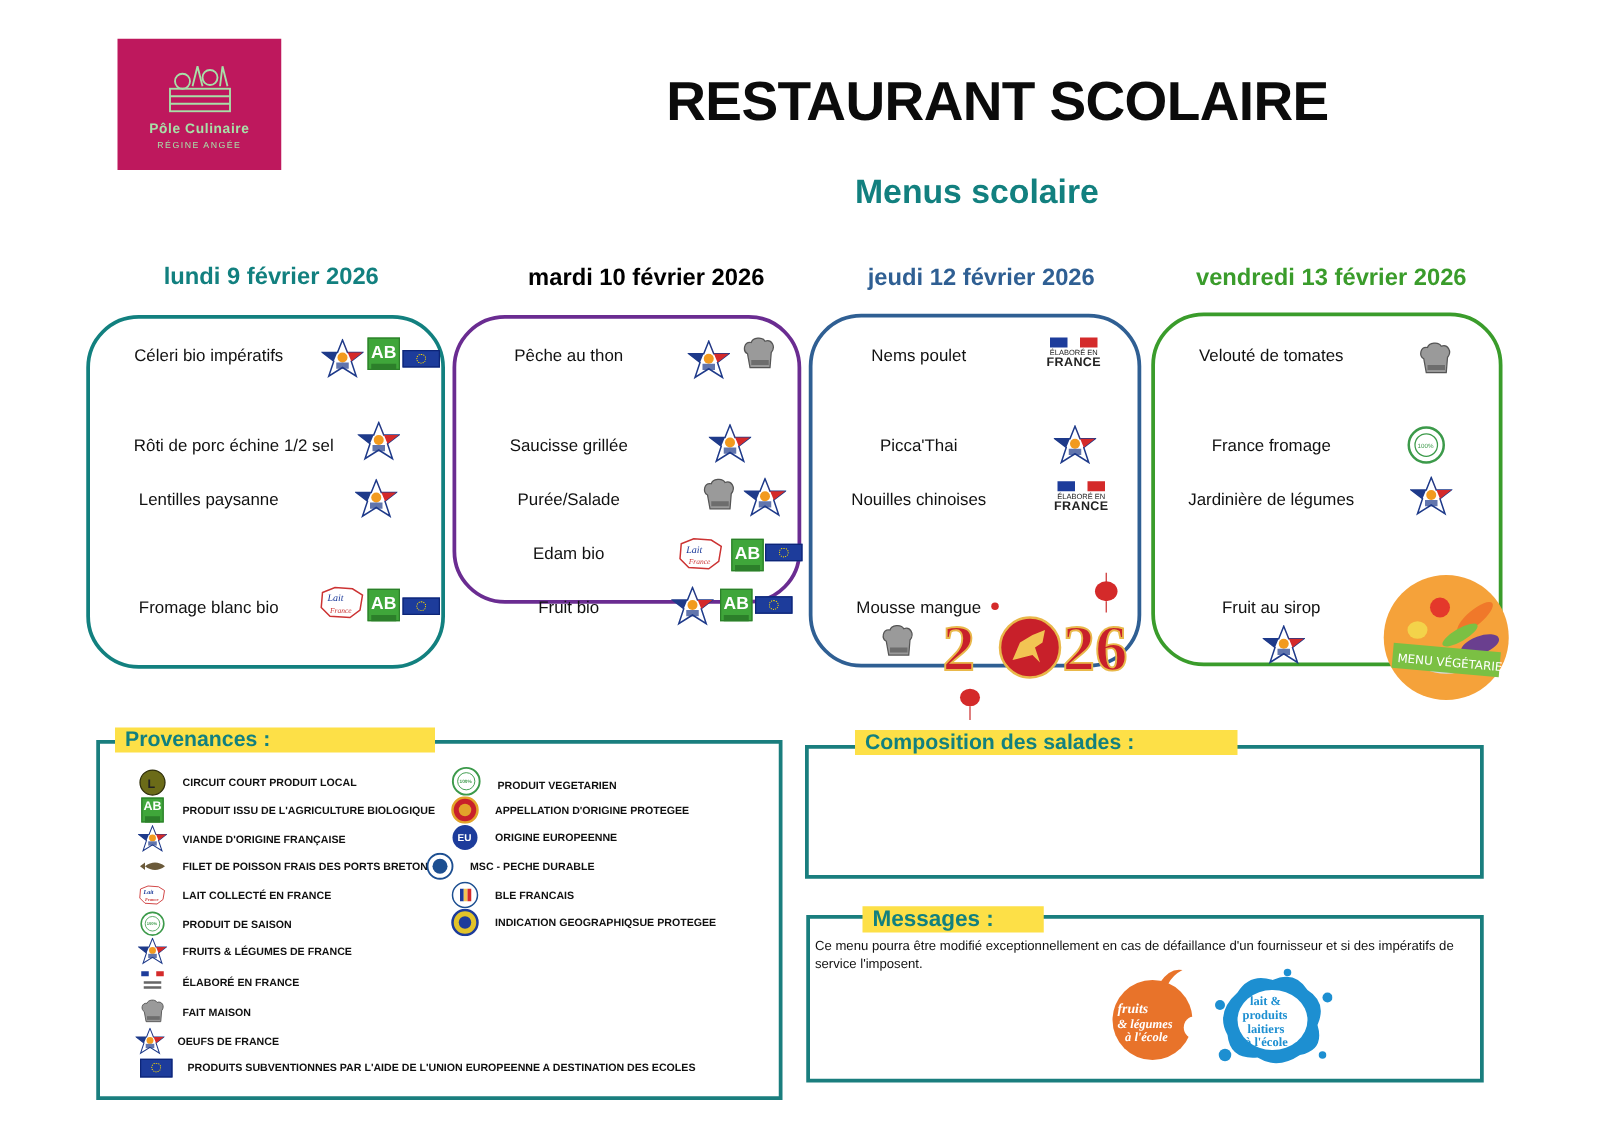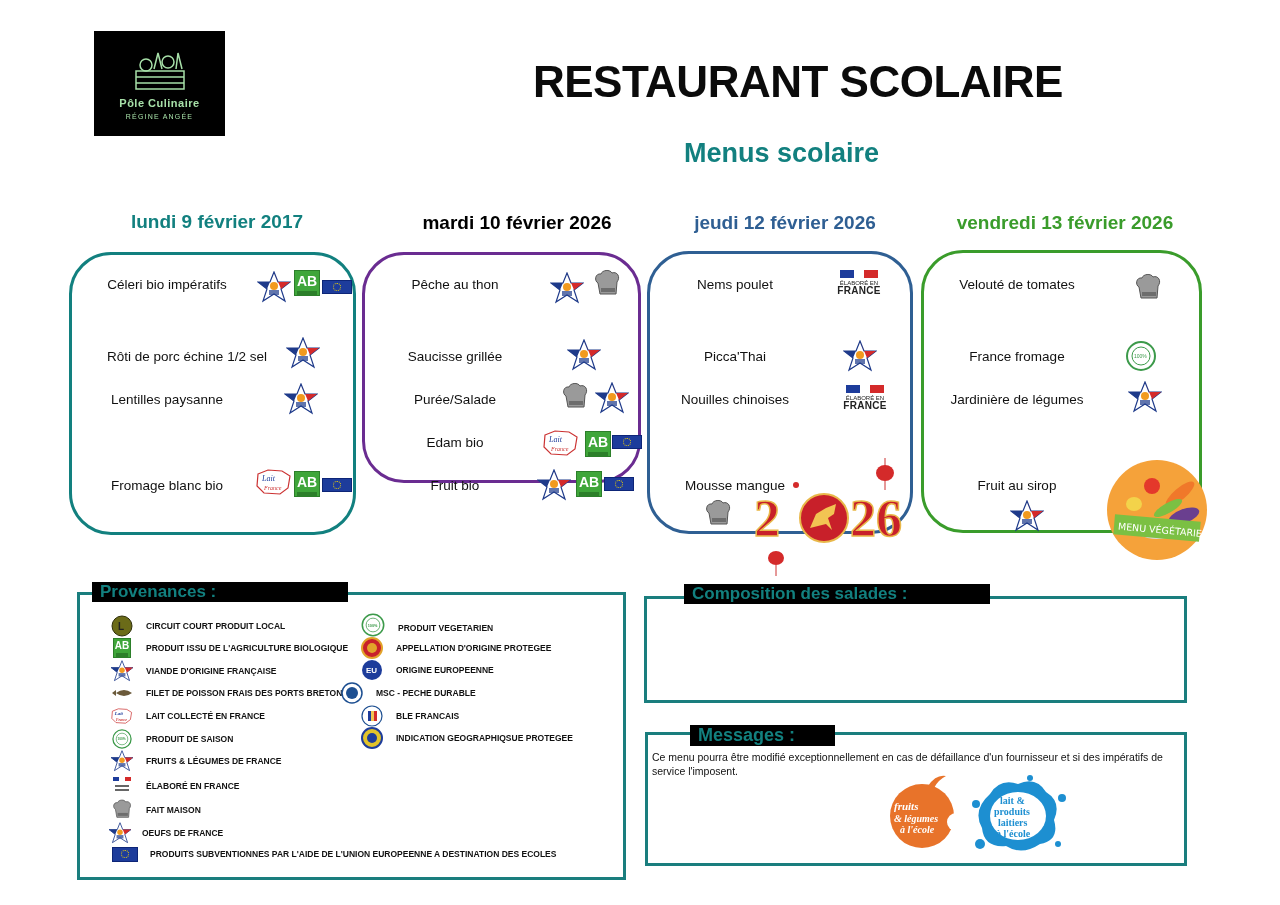--- a/index.html
+++ b/index.html
@@ -1,19 +1,19 @@
 <!DOCTYPE html>
 <html><head>
 <meta charset="utf-8">
 <style>
   * { box-sizing: border-box; margin: 0; padding: 0; }
   html, body { width: 1280px; height: 905px; background: #ffffff; overflow: hidden; }
   body { position: relative; font-family: "Liberation Sans", "DejaVu Sans", sans-serif; color: #111; }
 
-  .logo { position: absolute; left: 94px; top: 31px; width: 131px; height: 105px; background: #000000; display: flex; flex-direction: column; align-items: center; justify-content: flex-end; padding-bottom: 16px; }
+  .logo { position: absolute; left: 94px; top: 31px; width: 131px; height: 105px; background: #be185d; display: flex; flex-direction: column; align-items: center; justify-content: flex-end; padding-bottom: 16px; }
   .logo svg { margin-bottom: 6px; }
   .logo .l1 { color: #a7e0a8; font-size: 11px; font-weight: bold; letter-spacing: 0.5px; }
   .logo .l2 { color: #a7e0a8; font-size: 7px; letter-spacing: 1.2px; margin-top: 4px; }
 
   .title { position: absolute; left: 533px; top: 57px; font-size: 44px; font-weight: bold; letter-spacing: -0.5px; color: #0b0b0b; }
   .subtitle { position: absolute; left: 684px; top: 138px; font-size: 27px; font-weight: bold; color: #12807f; }
 
   .day-head { position: absolute; font-size: 19px; font-weight: bold; text-align: center; }
   .day-box { position: absolute; border: 3px solid; border-radius: 42px; background: #fff; }
   .dish { position: absolute; font-size: 13.5px; color: #111; text-align: center; white-space: nowrap; }
@@ -26,21 +26,21 @@
   .eu span { width: 8px; height: 8px; border: 1px dotted #f5d500; border-radius: 50%; }
   .chef { width: 28px; height: 30px; }
   .elab { width: 46px; height: 30px; font-size: 6px; text-align: center; color: #222; }
   .elab .flag { display: flex; justify-content: space-between; margin: 0 4px 2px 4px; }
   .elab .flag b { width: 14px; height: 8px; display: block; }
   .elab .big { font-size: 10px; font-weight: bold; letter-spacing: 0.3px; line-height: 10px; }
   .lait { width: 40px; height: 28px; }
   .veg { width: 34px; height: 34px; }
 
   .frame { position: absolute; border: 3px solid #1a7e7e; }
-  .frame-title { position: absolute; background: #000000; color: #12807f; font-weight: bold; padding: 0 8px; }
+  .frame-title { position: absolute; background: #fde047; color: #12807f; font-weight: bold; padding: 0 8px; }
   .prov-item { position: absolute; display: flex; align-items: center; font-size: 8.5px; font-weight: bold; color: #111; white-space: nowrap; }
   .prov-ico { width: 24px; height: 22px; margin-right: 12px; display: flex; align-items: center; justify-content: center; }
 
   .msg-text { position: absolute; left: 652px; top: 750px; width: 520px; font-size: 10.5px; line-height: 14px; color: #111; }
 
   .deco-2026 { position: absolute; left: 752px; top: 458px; width: 170px; height: 120px; }
   .deco-veg { position: absolute; left: 1102px; top: 460px; width: 110px; height: 100px; }
 </style>
 </head>
 <body>
@@ -86,21 +86,21 @@
         <line x1="4" y1="34" x2="52" y2="34"></line>
     </g>
   </svg>
   <div class="l1">Pôle Culinaire</div>
   <div class="l2" style="text-transform:uppercase">Régine Angée</div>
 </div>
 
 <div class="title">RESTAURANT SCOLAIRE</div>
 <div class="subtitle">Menus scolaire</div>
 
-<div class="day-head" style="left:70px;top:211px;width:294px;color:#12807f">lundi 9 février 2017</div>
+<div class="day-head" style="left:70px;top:211px;width:294px;color:#12807f">lundi 9 février 2026</div>
 <div class="day-box" style="left:69px;top:252px;width:287px;height:283px;border-color:#12807f">
   <div class="dish" style="left:10px;top:22px;width:170px">Céleri bio impératifs</div>
   <svg class="ico star" style="left:185px;top:16px">
       <use href="#sym-star"></use>
     </svg>
   <div class="ico ab" style="left:222px;top:15px">AB</div>
   <div class="ico eu" style="left:250px;top:25px">
       <span></span>
     </div>
 

